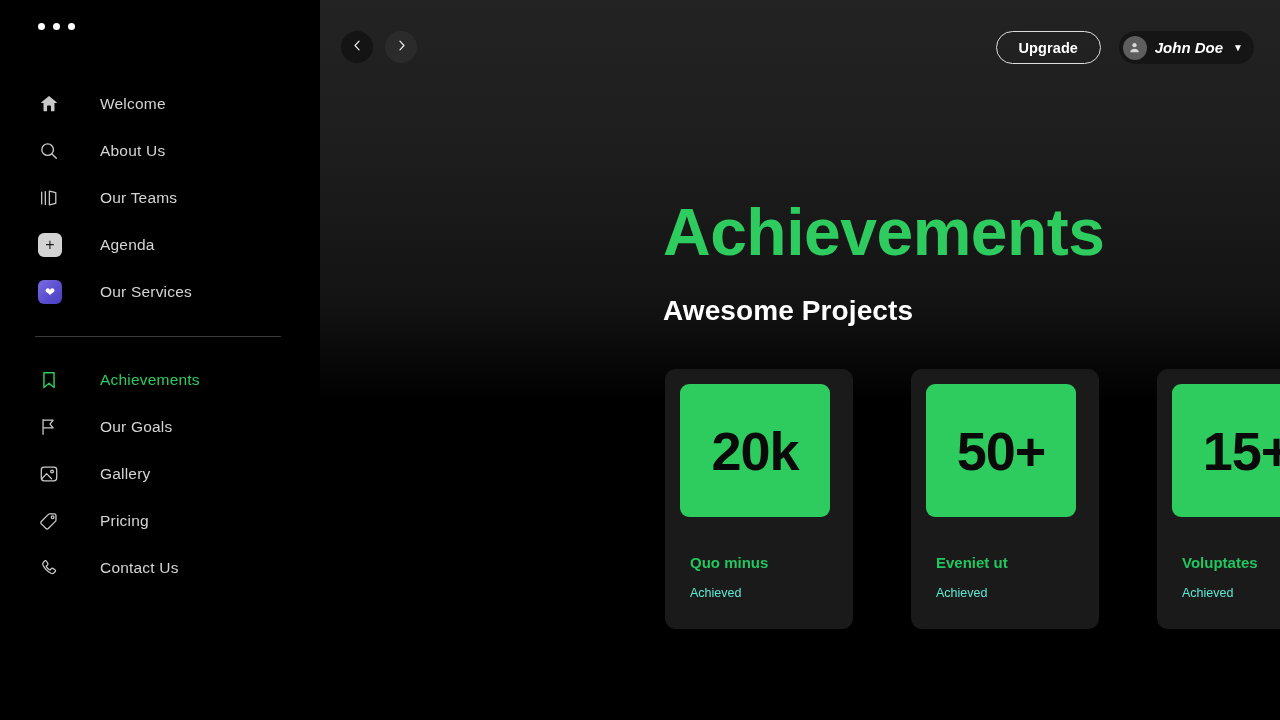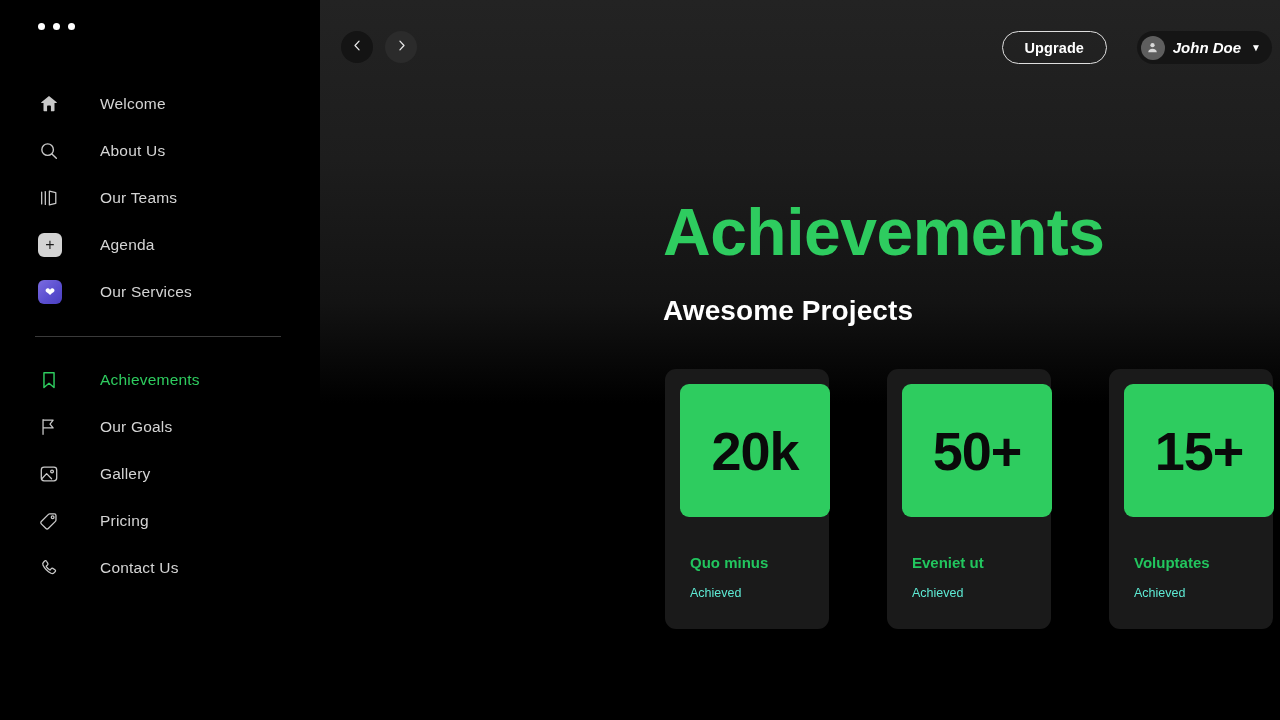--- a/index.html
+++ b/index.html
@@ -137,24 +137,24 @@
     justify-content: center;
     cursor: pointer;
     color: #e8e8e8;
   }
   .circle-btn.back { background: #141414; }
   .circle-btn.fwd  { background: #2b2b2b; }
 
   .topbar-right {
     position: absolute;
     top: 31px;
-    right: 8px;
+    right: 26px;
     display: flex;
     align-items: flex-end;
-    gap: 30px;
+    gap: 18px;
   }
 
   .upgrade-btn {
     height: 33px;
     min-width: 105px;
     padding: 0 16px;
     border: 1px solid #dedede;
     border-radius: 17px;
     background: transparent;
     color: #ffffff;
@@ -225,21 +225,21 @@
   
   #cards {
     position: absolute;
     top: 369px;
     left: 345px;
     width: 893px;
     display: flex;
     gap: 58px;
   }
   .card {
-    width: 164px;
+    width: 188px;
     height: 260px;
     background: #1a1a1a;
     border-radius: 11px;
     padding: 15px 15px 0 15px;
     cursor: pointer;
   }
   .card-tile {
     width: 150px;
     height: 133px;
     border-radius: 9px;

